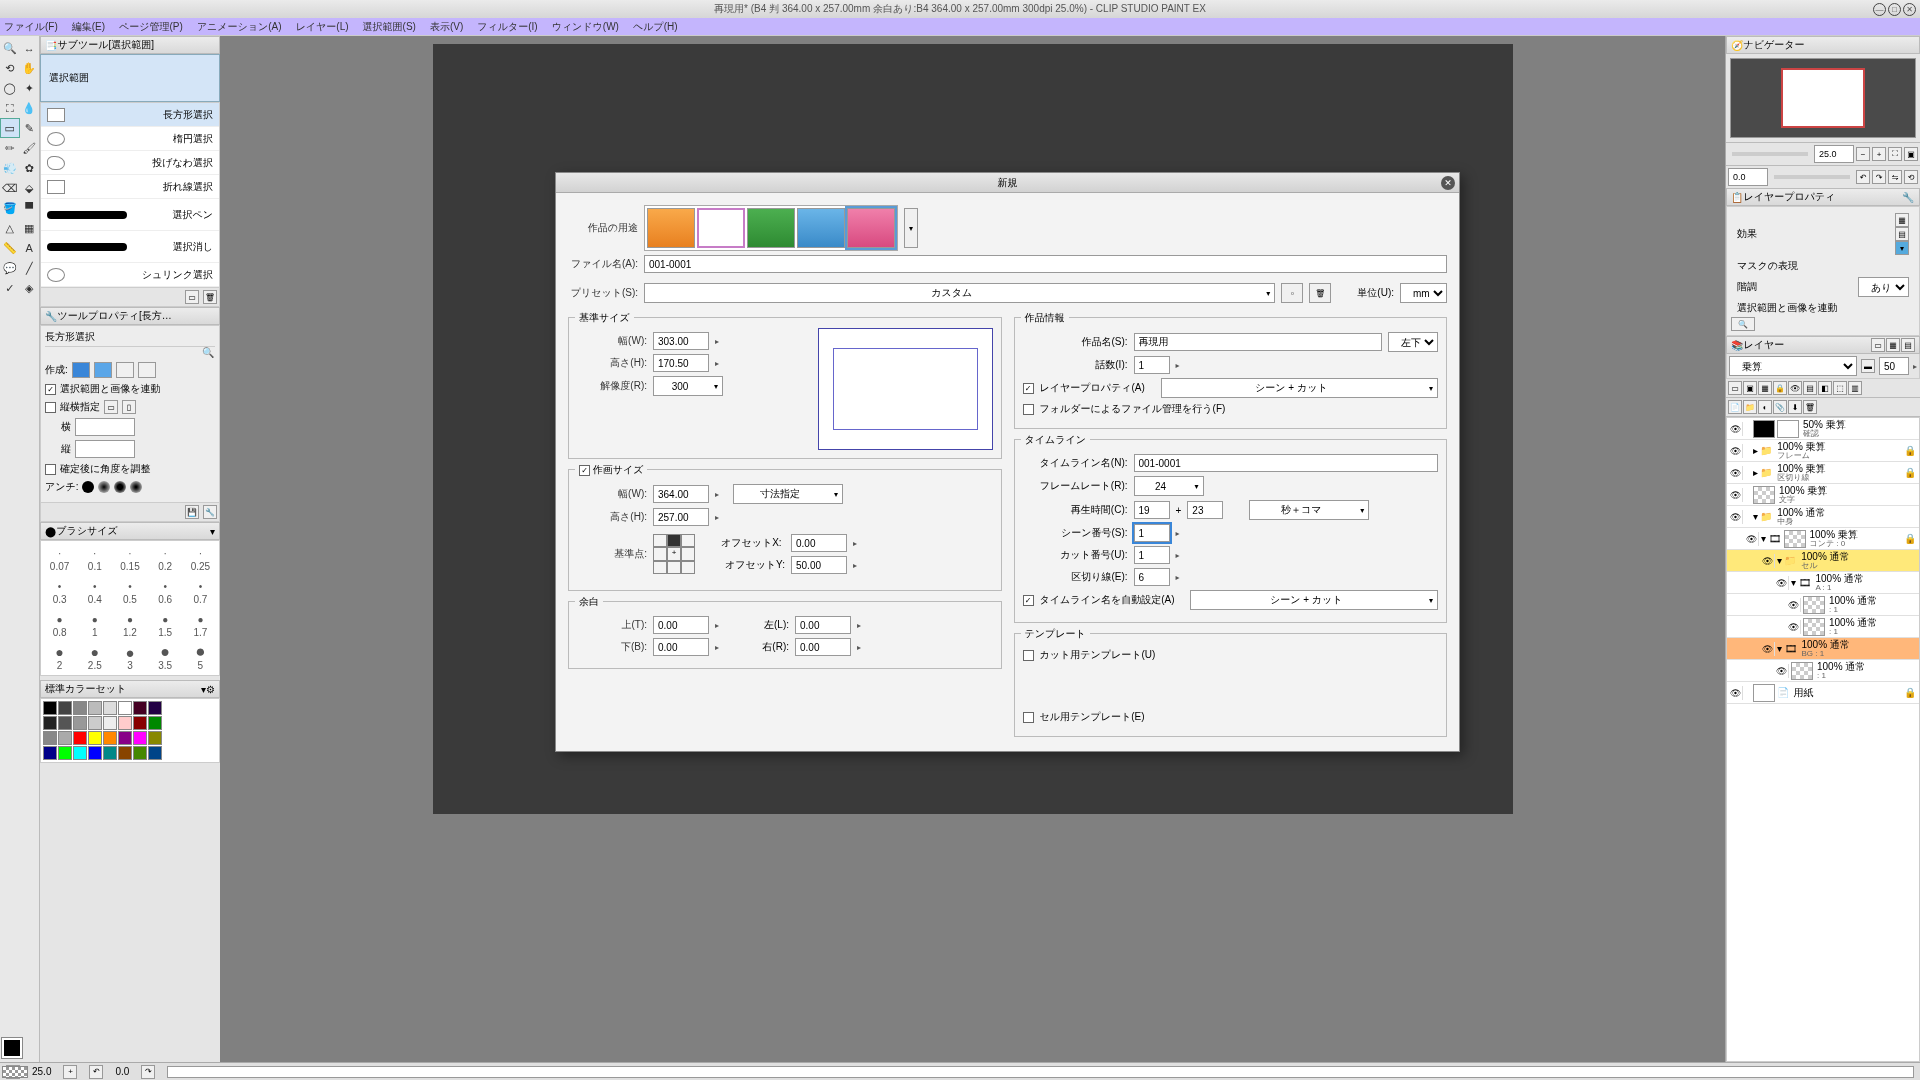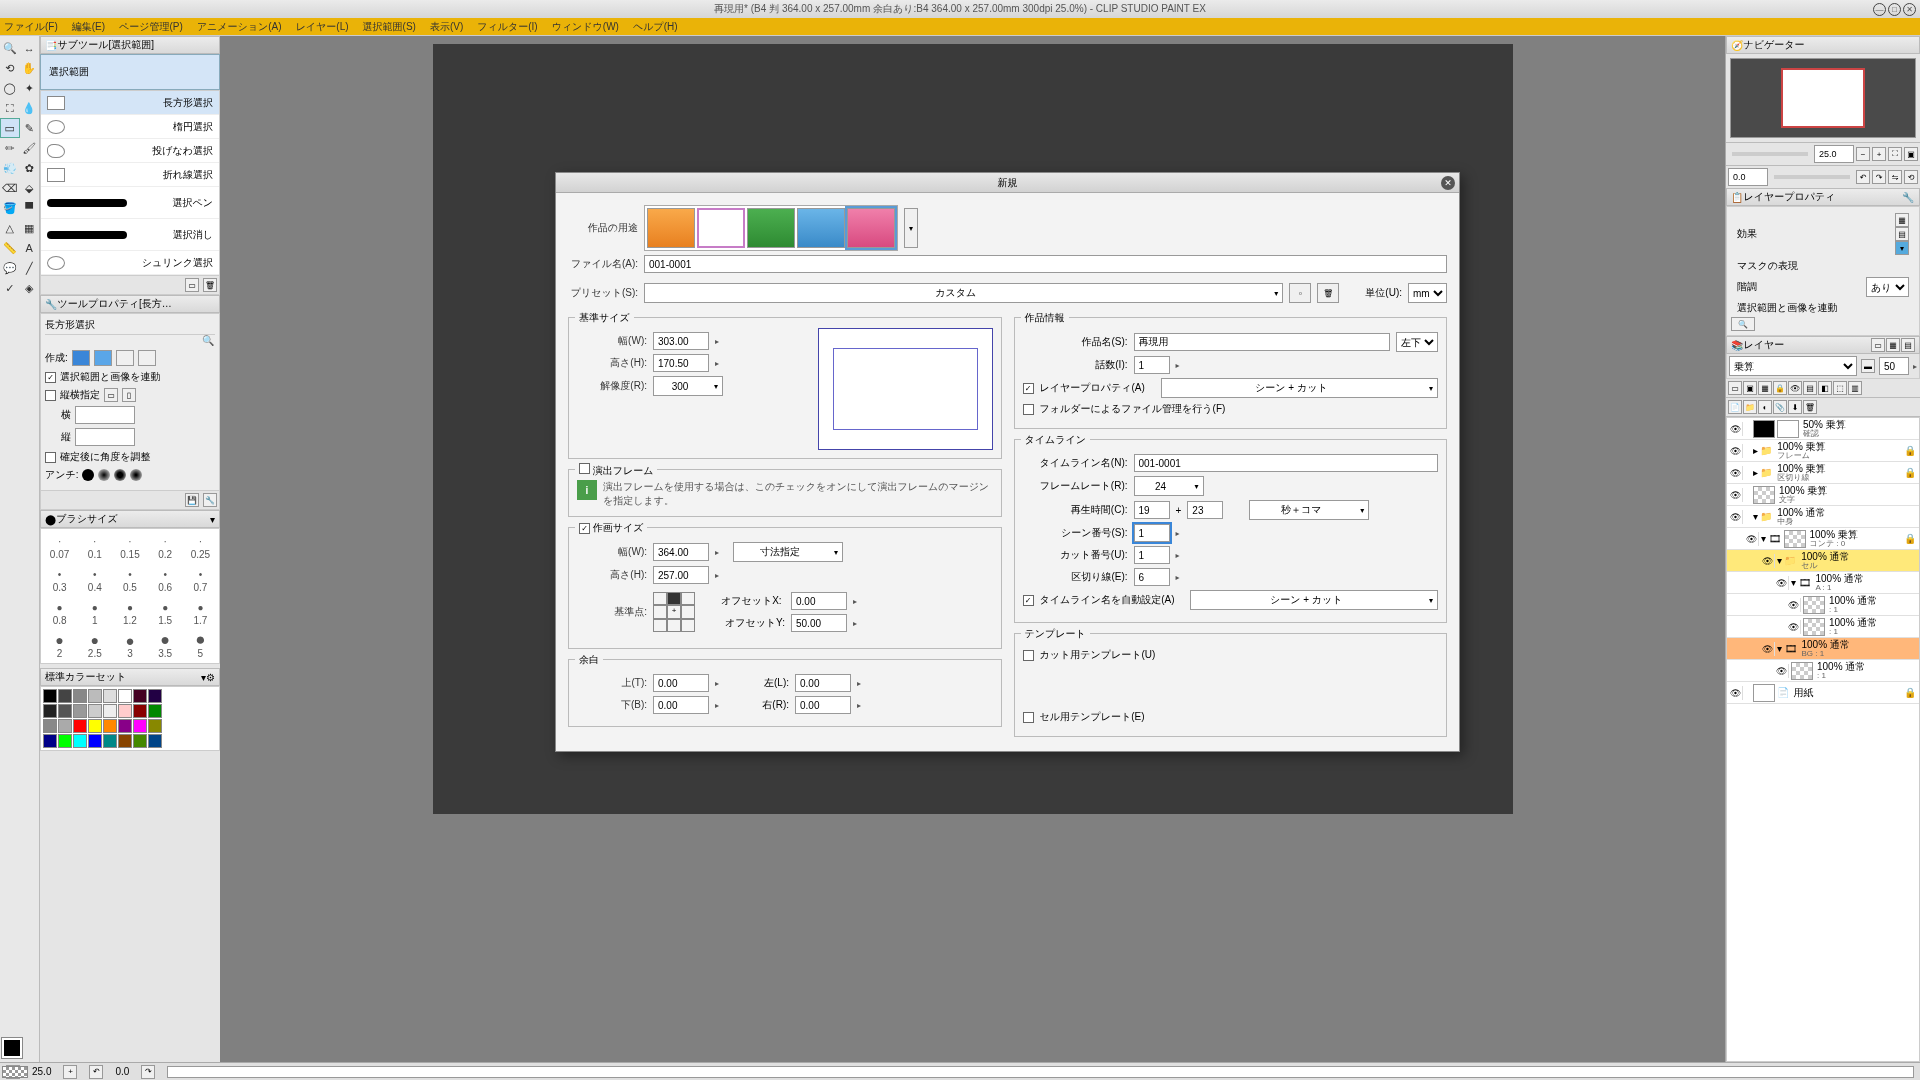--- a/index.html
+++ b/index.html
@@ -1,20 +1,20 @@
 <!DOCTYPE html>
 <html><head>
 <meta charset="utf-8">
 <style>
 * { margin: 0; padding: 0; box-sizing: border-box; font-family: "MS Gothic", "Meiryo", sans-serif; font-size: 10px; }
 body { background: #808080; overflow: hidden; width: 1920px; height: 1080px; position: relative; }
 .title-bar { background: linear-gradient(#ebebeb, #d6d6d6); height: 18px; display: flex; align-items: center; justify-content: center; color: #555; position: relative; }
 .title-bar .window-controls { position: absolute; right: 4px; display: flex; gap: 2px; }
 .window-controls span { width: 13px; height: 13px; border: 1px solid #444; border-radius: 50%; display: flex; align-items: center; justify-content: center; font-size: 8px; cursor: pointer; }
-.menu-bar { background: #eab308; height: 18px; display: flex; align-items: center; padding: 0 4px; gap: 14px; border-bottom: 1px solid #ccc; }
+.menu-bar { background: #c4b5fd; height: 18px; display: flex; align-items: center; padding: 0 4px; gap: 14px; border-bottom: 1px solid #ccc; }
 .menu-bar span { cursor: pointer; color: #333; }
 .workspace { display: flex; height: calc(100% - 54px); }
 .left-panels { width: 220px; background: #e5e5e5; display: flex; }
 .toolbar-col { width: 40px; background: #e8e8e8; border-right: 1px solid #bbb; display: flex; flex-direction: column; padding-top: 2px; }
 .toolbar-col .tool-row { display: flex; }
 .tool-btn { width: 20px; height: 20px; border: 1px solid transparent; margin: 0; display: flex; align-items: center; justify-content: center; cursor: pointer; font-size: 11px; color: #333; }
 .tool-btn.active { background: #cfe3f7; border: 1px solid #5a9; }
 .left-stack { flex: 1; display: flex; flex-direction: column; background: #e5e5e5; }
 .panel-header { background: linear-gradient(#ececec,#d9d9d9); border: 1px solid #bbb; height: 18px; display: flex; align-items: center; padding: 0 4px; font-size: 10px; }
 .subtool-list { background: #fff; border: 1px solid #ccc; }
@@ -69,21 +69,21 @@
 .fieldset .legend { position: absolute; top: -7px; left: 6px; background: #f3f3f3; padding: 0 4px; font-size: 10px; }
 .two-col { display: flex; gap: 12px; }
 .col { flex: 1; }
 .num-input { width: 56px; }
 .slider-arrow { cursor: pointer; font-size: 8px; color: #555; }
 .preview-box { width: 175px; height: 122px; border: 1px solid #44a; background: #fff; display: flex; align-items: center; justify-content: center; }
 .preview-inner { width: 145px; height: 82px; border: 1px solid #66c; }
 .sub-label { width: 105px; text-align: right; }
 .color-fg { position: absolute; left: 2px; bottom: 4px; width: 20px; height: 20px; background: #000; border: 2px solid #fff; outline: 1px solid #888; }
 .checker { position: absolute; left: 2px; bottom: -16px; width: 26px; height: 12px; background: repeating-conic-gradient(#999 0 25%, #fff 0 50%) 0 0/6px 6px; border: 1px solid #888; }
-select.native { background: #fff; border: 1px solid #999; height: 20px; font-size: 10px; }
+select.native { background: #fff; border: 1px solid #999; height: 20px; font-size: 10px; padding-left: 8px; }
 .anchor-grid { width: 42px; height: 40px; display: grid; grid-template-columns: repeat(3,1fr); grid-template-rows: repeat(3,1fr); }
 .anchor-grid span { border: 1px solid #888; }
 .anchor-grid span.c { background: #333; }
 .indent-1 { padding-left: 18px; }
 .indent-2 { padding-left: 34px; }
 .indent-3 { padding-left: 48px; }
 .indent-4 { padding-left: 60px; }
 </style>
 </head>
 <body>
@@ -165,21 +165,21 @@
           <div class="tool-btn">✓</div>
           <div class="tool-btn">◈</div>
         </div>
       <div style="flex:1"></div>
       <div class="color-fg"></div>
       <div class="checker"></div>
     </div>
 
     <div class="left-stack">
       <div class="panel-header">📑 <span>サブツール[選択範囲]</span></div>
-      <div style="background:#d4e5f7;border:1px solid #8ab;padding:10px 8px">選択範囲</div>
+      <div style="background:#d4e5f7;border:1px solid #8ab;padding:16px 8px">選択範囲</div>
       <div class="subtool-list">
         <div class="subtool-item active">
             <span class="icon"></span>
             <span>長方形選択</span>
           </div>
         <div class="subtool-item">
             <span class="icon" style="border-radius:50%"></span>
             <span>楕円選択</span>
           </div>
         <div class="subtool-item">
@@ -549,27 +549,20 @@
                       <span>300</span>
                     </div>
                   </div>
               </div>
               <div class="preview-box">
                   <div class="preview-inner"></div>
                 </div>
             </div>
           </div>
 
-          <div class="fieldset">
-            <span class="legend"><span class="checkbox"></span> <span>演出フレーム</span></span>
-            <div style="display:flex;gap:6px;align-items:flex-start">
-              <span style="width:20px;height:20px;background:#4a9e4a;color:#fff;display:flex;align-items:center;justify-content:center;font-weight:bold">i</span>
-              <span style="color:#555;flex:1">演出フレームを使用する場合は、このチェックをオンにして演出フレームのマージンを指定します。</span>
-            </div>
-          </div>
 
           <div class="fieldset">
             <span class="legend"><span class="checkbox">✓</span> <span>作画サイズ</span></span>
             <div class="dlg-row">
                 <span class="dlg-label">幅(W):</span>
                 <input class="txt-input num-input" value="364.00" style="">
                 <span class="slider-arrow">▸</span>
               <div class="dropdown" style="width:110px;margin-left:8px">
                   <span>寸法指定</span>
                 </div>

